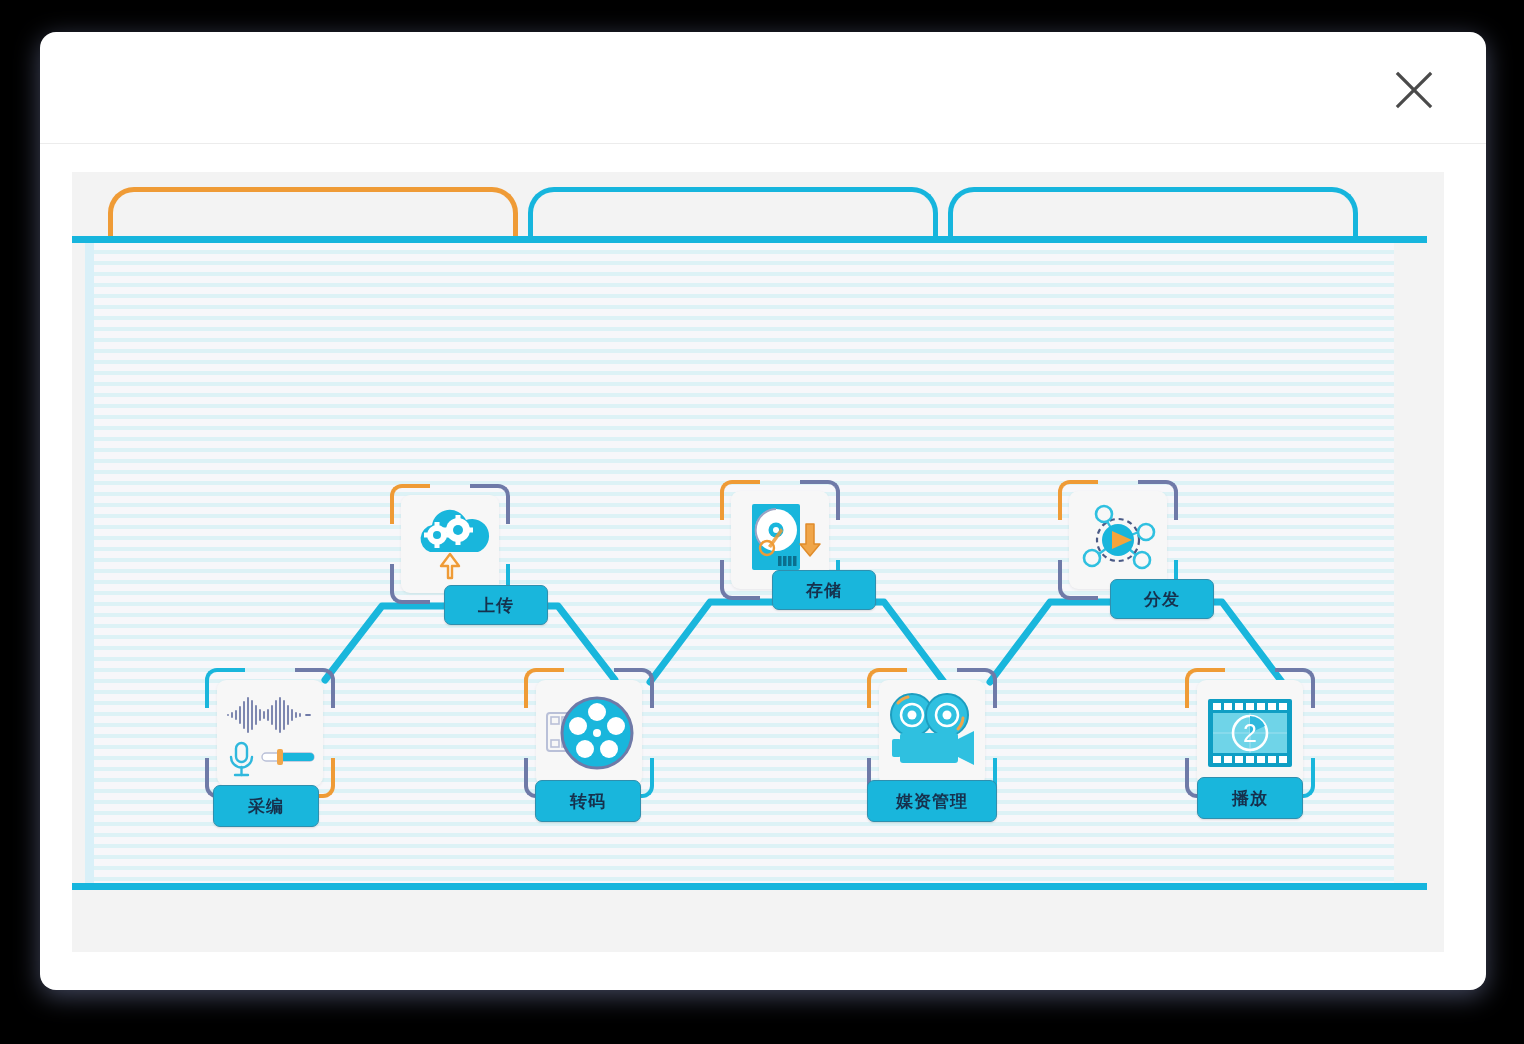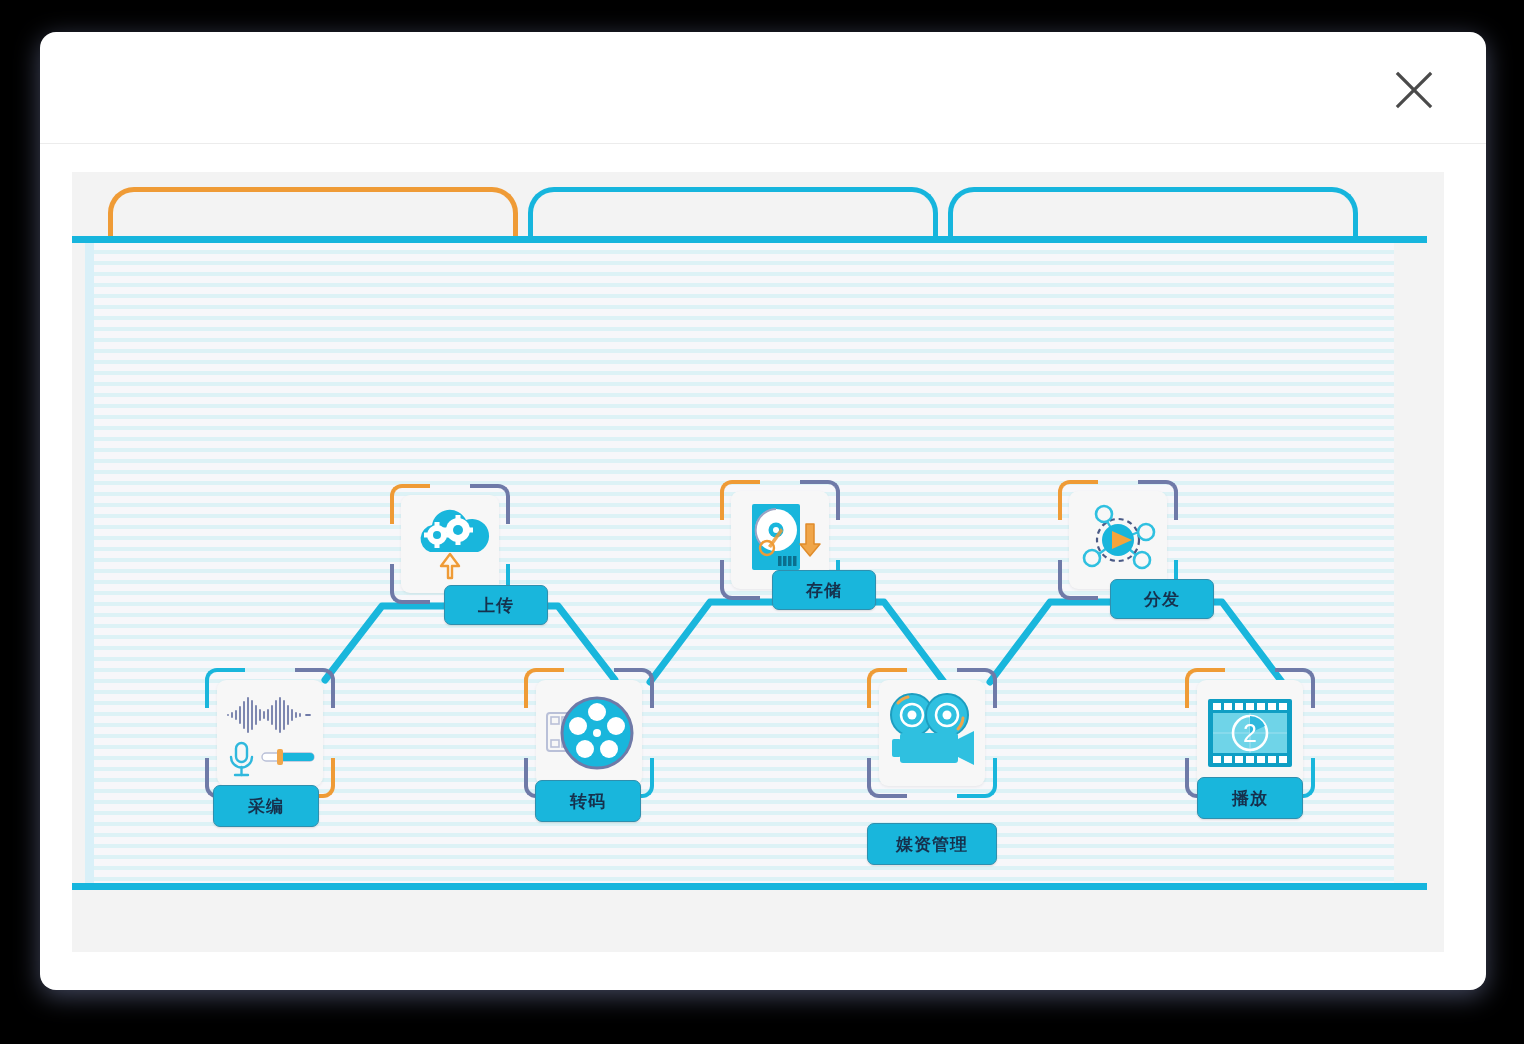--- a/index.html
+++ b/index.html
@@ -440,21 +440,21 @@
               <circle cx="63" cy="30" r="21" fill="#2fc0e0" stroke="#1d9ec0" stroke-width="2"></circle>
               <circle cx="63" cy="30" r="11" fill="#2fc0e0" stroke="#ffffff" stroke-width="2.5"></circle>
               <circle cx="63" cy="30" r="4.5" fill="#ffffff"></circle>
               <path d="M74 44 a19 19 0 0 0 5 -11" stroke="#f0a64a" stroke-width="3" fill="none" stroke-linecap="round"></path>
               <rect x="16" y="48" width="58" height="30" rx="3" fill="#2fc0e0"></rect>
               <rect x="8" y="54" width="9" height="18" rx="2" fill="#2fc0e0"></rect>
               <path d="M74 54 L90 46 L90 80 L74 72 Z" fill="#2fc0e0"></path>
             </svg>
           </div>
         </div>
-        <div class="pill" style="left:795px; top:608px; width:130px; height:42px;margin-top:43px;">
+        <div class="pill" style="left:795px; top:608px; width:130px; height:42px;">
           <span>媒资管理</span>
         </div>
 
         <div class="node" style="left:1113px; top:496px; width:130px; height:130px;">
           <div class="node-card" style="left:12px; top:12px; width:106px; height:106px;"></div>
           <div class="corner c-tl" style="border-color:#ef9b36;"></div>
           <div class="corner c-tr" style="border-color:#6f7aa8;"></div>
           <div class="corner c-bl" style="border-color:#6f7aa8;"></div>
           <div class="corner c-br" style="border-color:#19b6dc;"></div>
           <div class="node-icon" style="left:12px; top:12px; width:106px; height:106px;">

